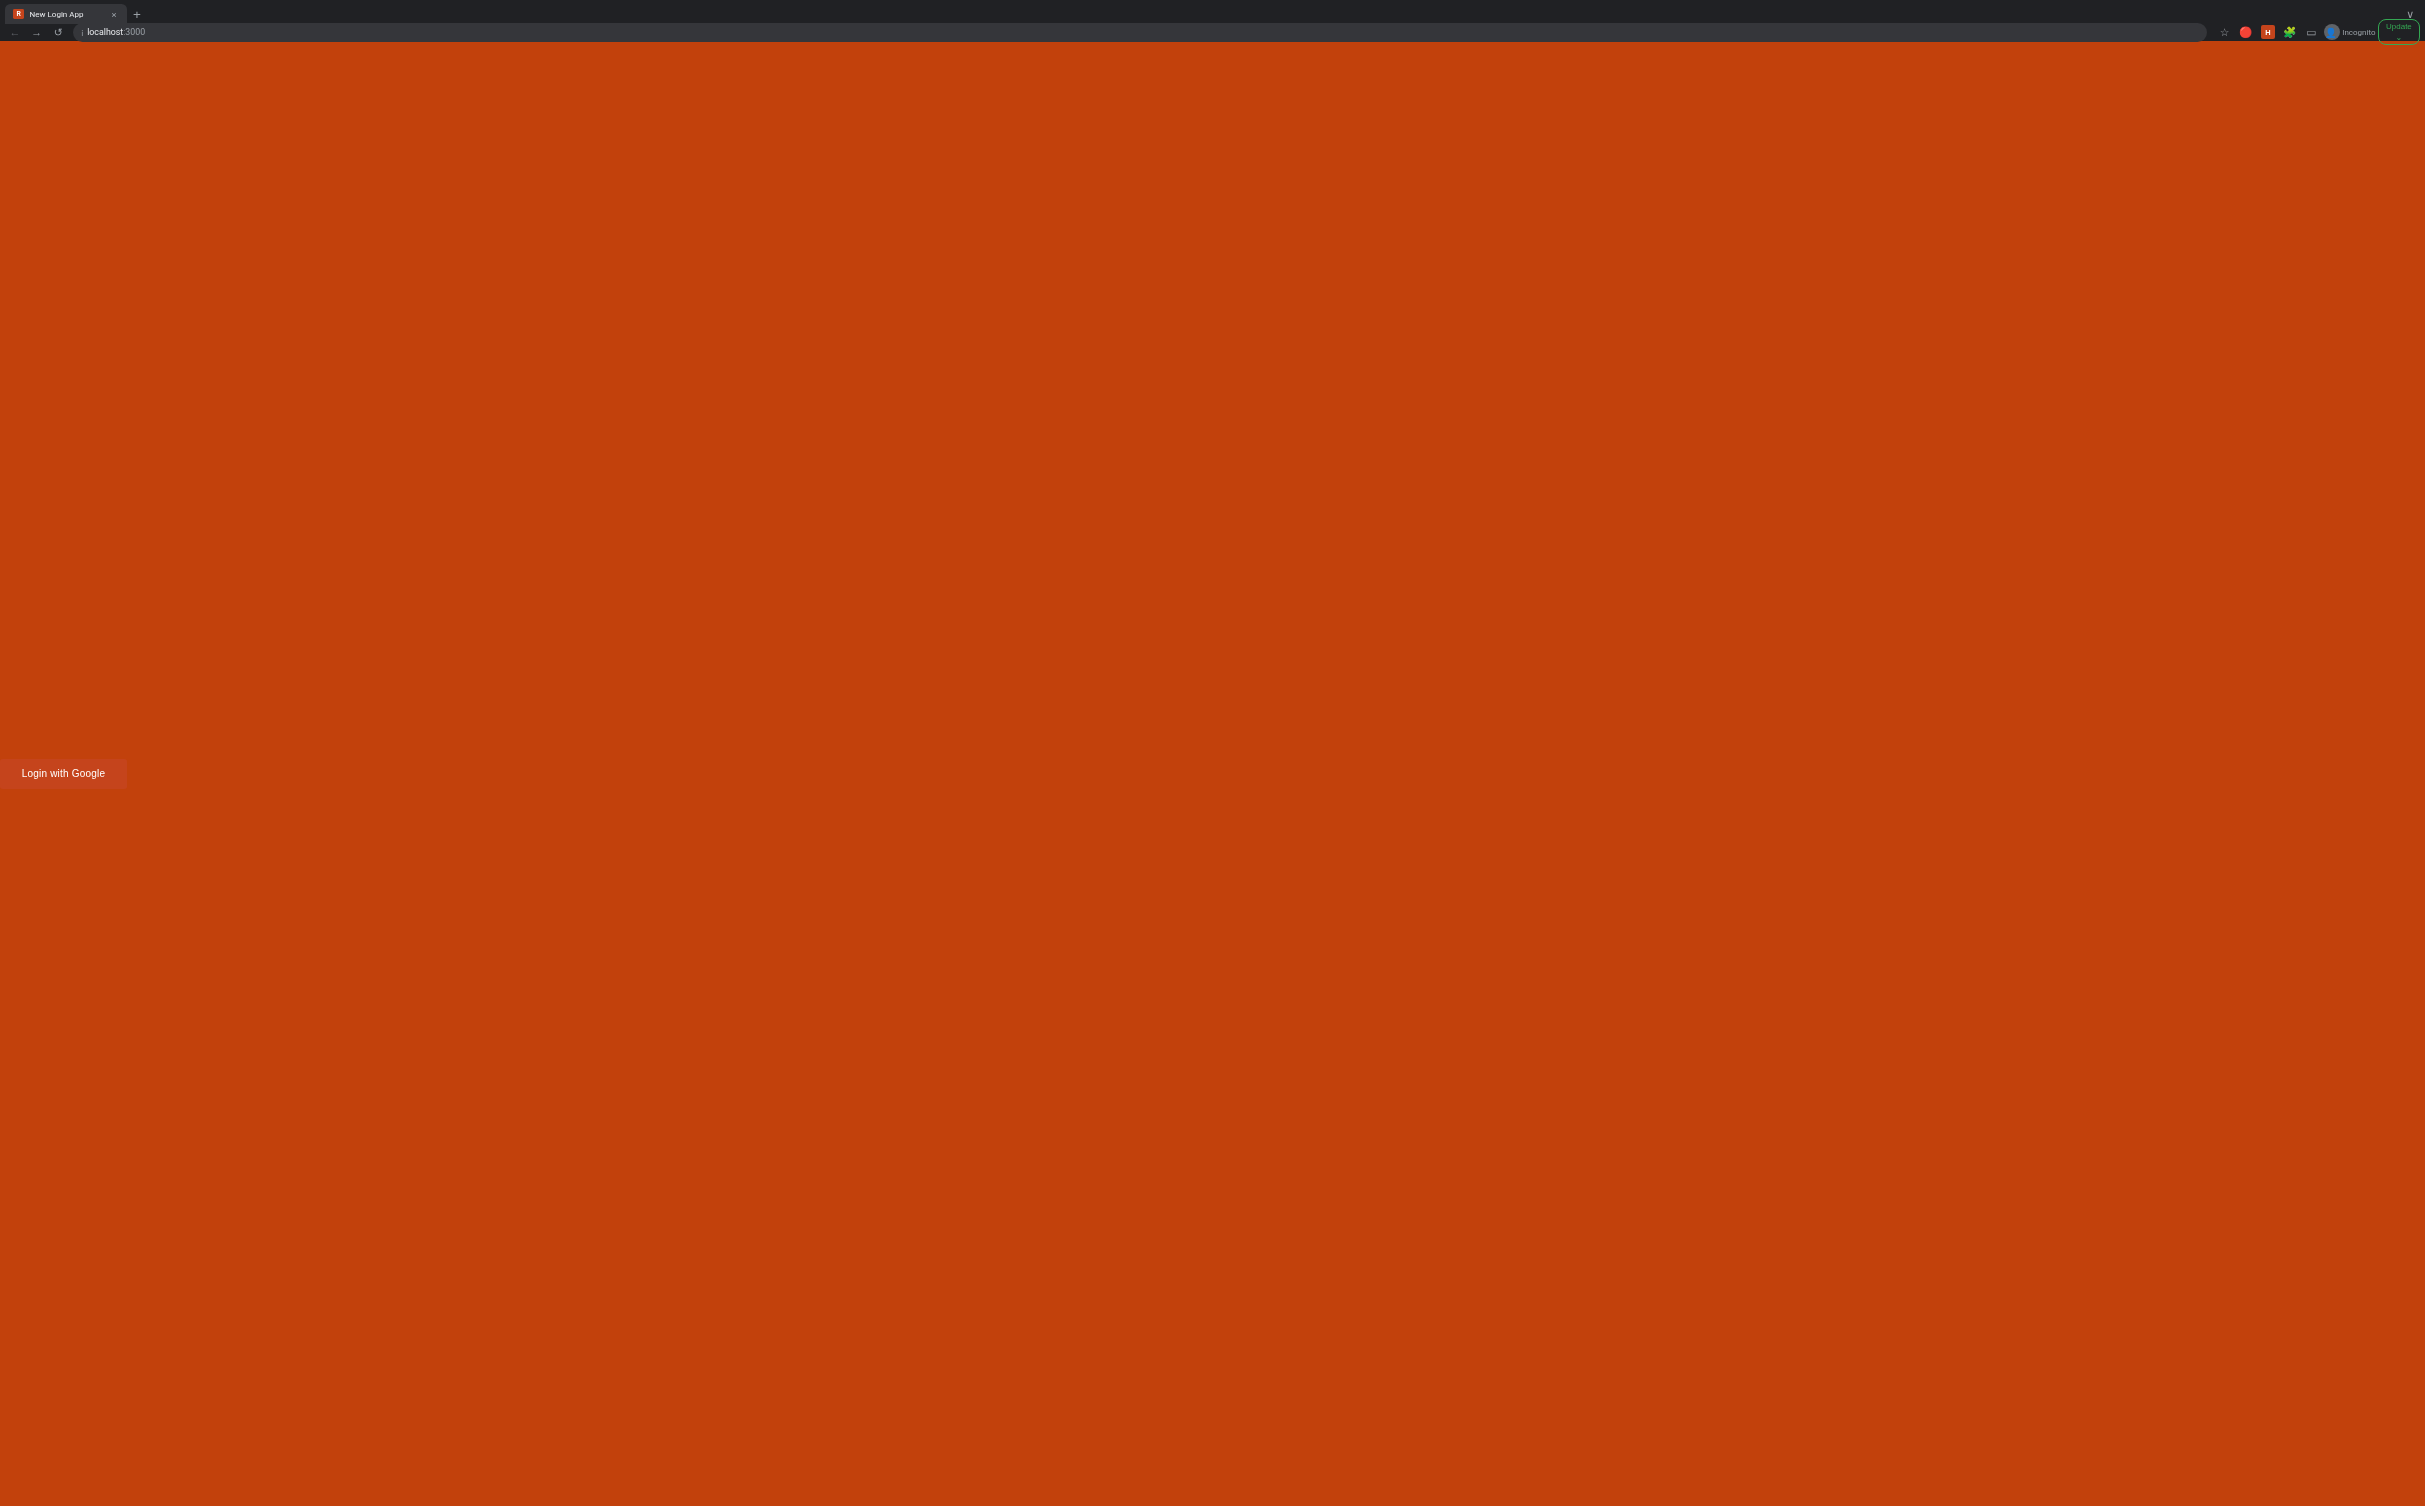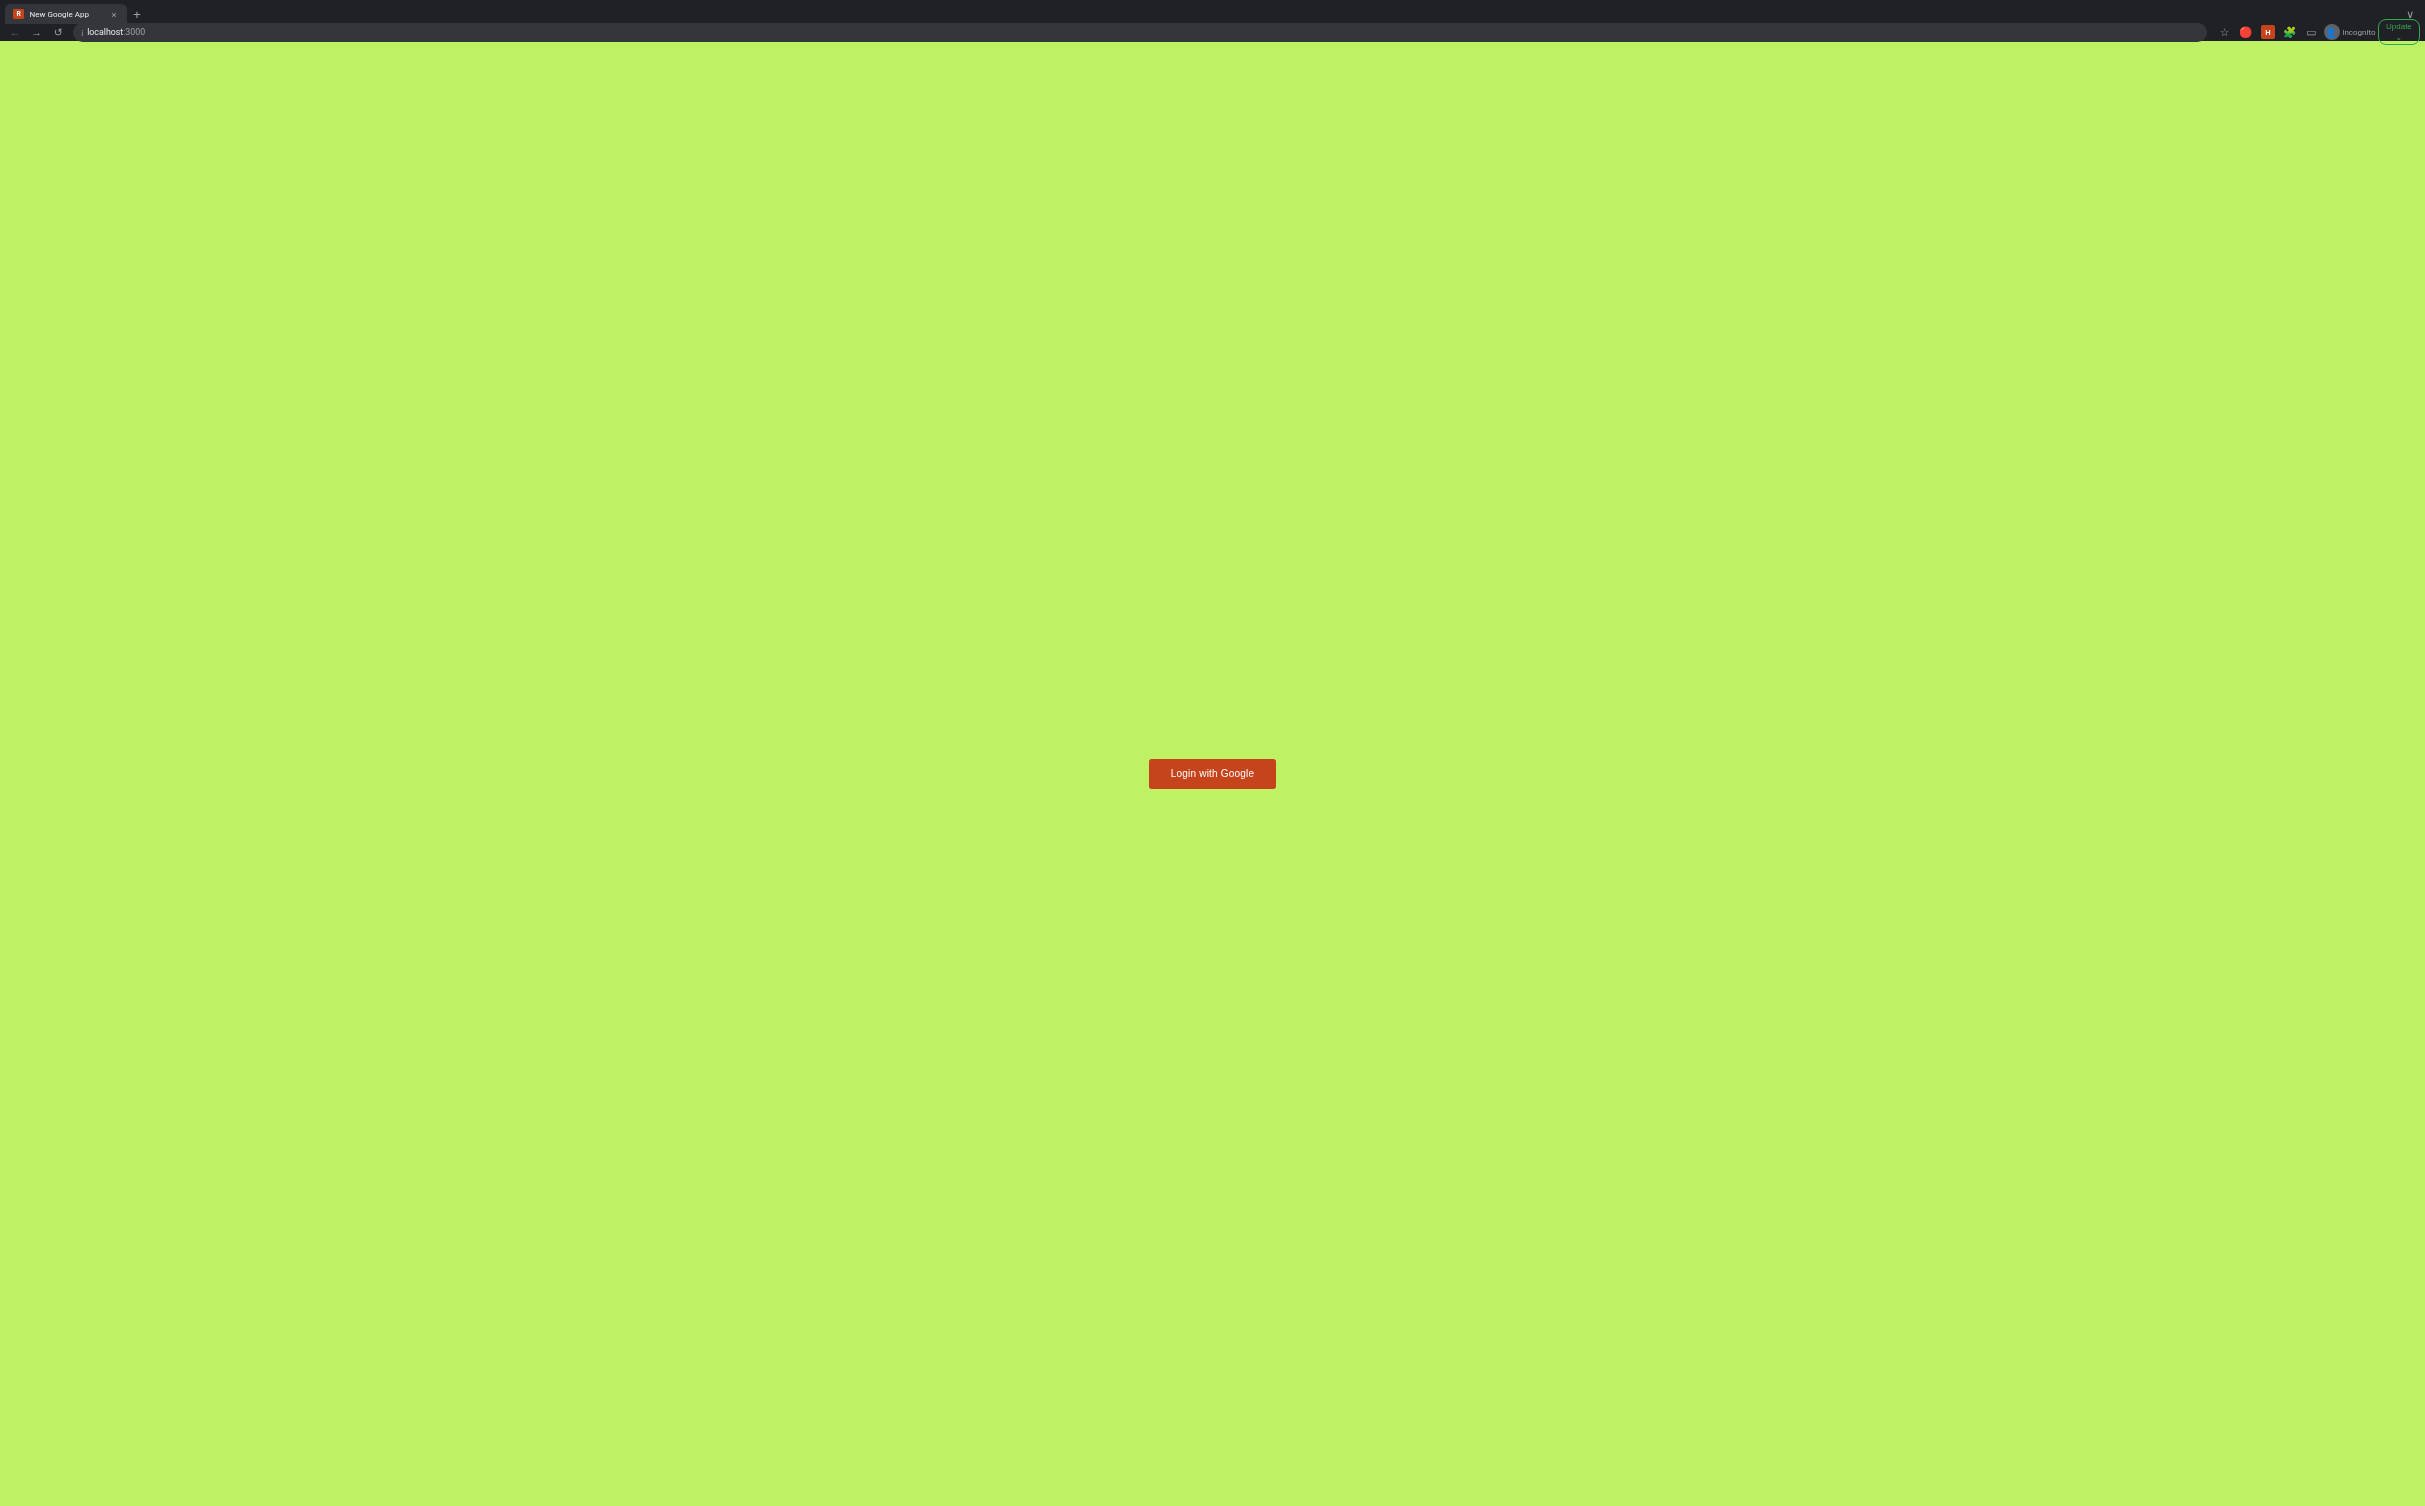--- a/index.html
+++ b/index.html
@@ -229,26 +229,25 @@
       font-size: 8px;
       cursor: pointer;
       display: flex;
       align-items: center;
       gap: 2.7px;
       flex-direction: column;
     }
 
     
     .page-content {
-      background: #bef264;
+      background: #c2410c;
       width: 100%;
       height: calc(100vh - 41px);
       display: flex;
       align-items: center;
-      justify-content: center;
     }
 
     .login-btn {
       background: #c5441c;
       color: #ffffff;
       border: none;
       border-radius: 2.7px;
       padding: 9.5px 21.7px;
       font-size: 10px;
       font-weight: 500;
@@ -259,21 +258,21 @@
 </head>
 <body>
 
 <div class="browser-chrome">
 
   <div class="tab-bar">
     <div class="tab">
       <div class="tab-favicon">
         <span>R</span>
       </div>
-      <span class="tab-title">New Google App</span>
+      <span class="tab-title">New Login App</span>
       <span class="tab-close">×</span>
     </div>
     <button class="new-tab-btn">
       <span>+</span>
     </button>
     <div class="tab-bar-right">
       <span class="tab-bar-chevron">∨</span>
     </div>
   </div>
 

